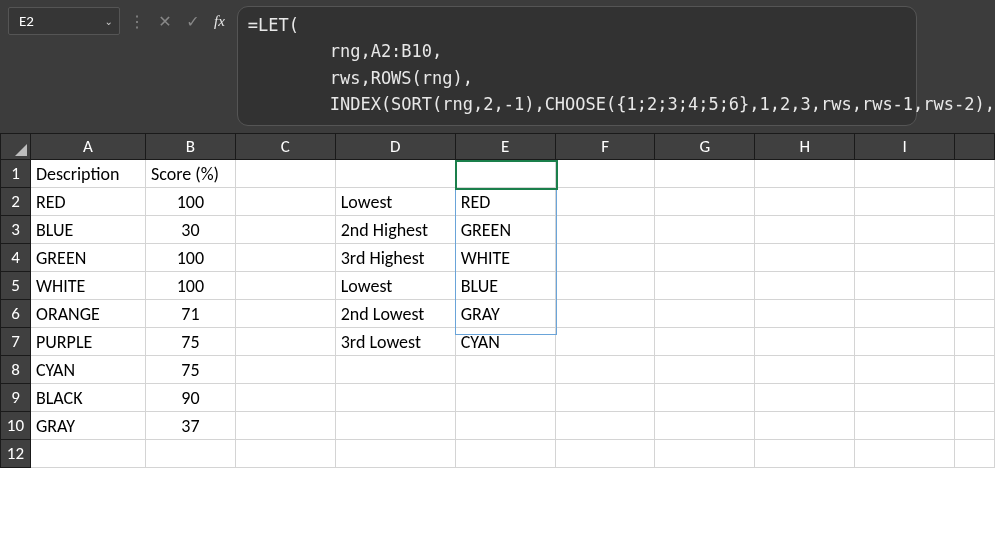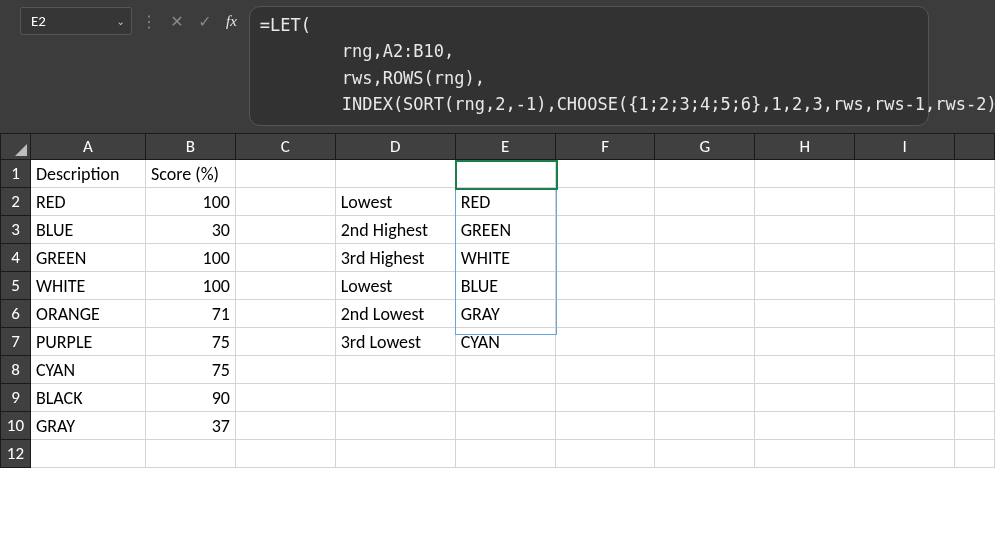--- a/index.html
+++ b/index.html
@@ -9,21 +9,21 @@
       width: 995px;
       height: 553px;
       overflow: hidden;
       user-select: none;
     }
     .top-bar {
       display: flex;
       align-items: flex-start;
       background: #3c3c3c;
       height: 133px;
-      padding: 6px 4px 0 20px;
+      padding: 6px 4px 0 8px;
       gap: 8px;
     }
     .name-box-wrap {
       display: flex;
       align-items: center;
       gap: 6px;
       height: 30px;
     }
     .name-box {
       width: 112px;
@@ -119,21 +119,21 @@
       width: 0; height: 0;
       border-left: 12px solid transparent;
       border-bottom: 12px solid #bdbdbd;
     }
     .sheet td {
       background: #ffffff;
       padding: 0 5px;
       color: #000;
       text-align: left;
     }
-    .sheet td.num { text-align: right; margin-top: 8px; }
+    .sheet td.num { text-align: center; margin-top: 8px; }
     .col-A { width: 115px; }
     .col-B { width: 90px; }
     .col-C { width: 100px; }
     .col-D { width: 120px; }
     .col-E { width: 100px; }
     .col-F { width: 100px; }
     .col-G { width: 100px; }
     .col-H { width: 100px; }
     .col-I { width: 100px; }
     .col-J { width: 40px; }

